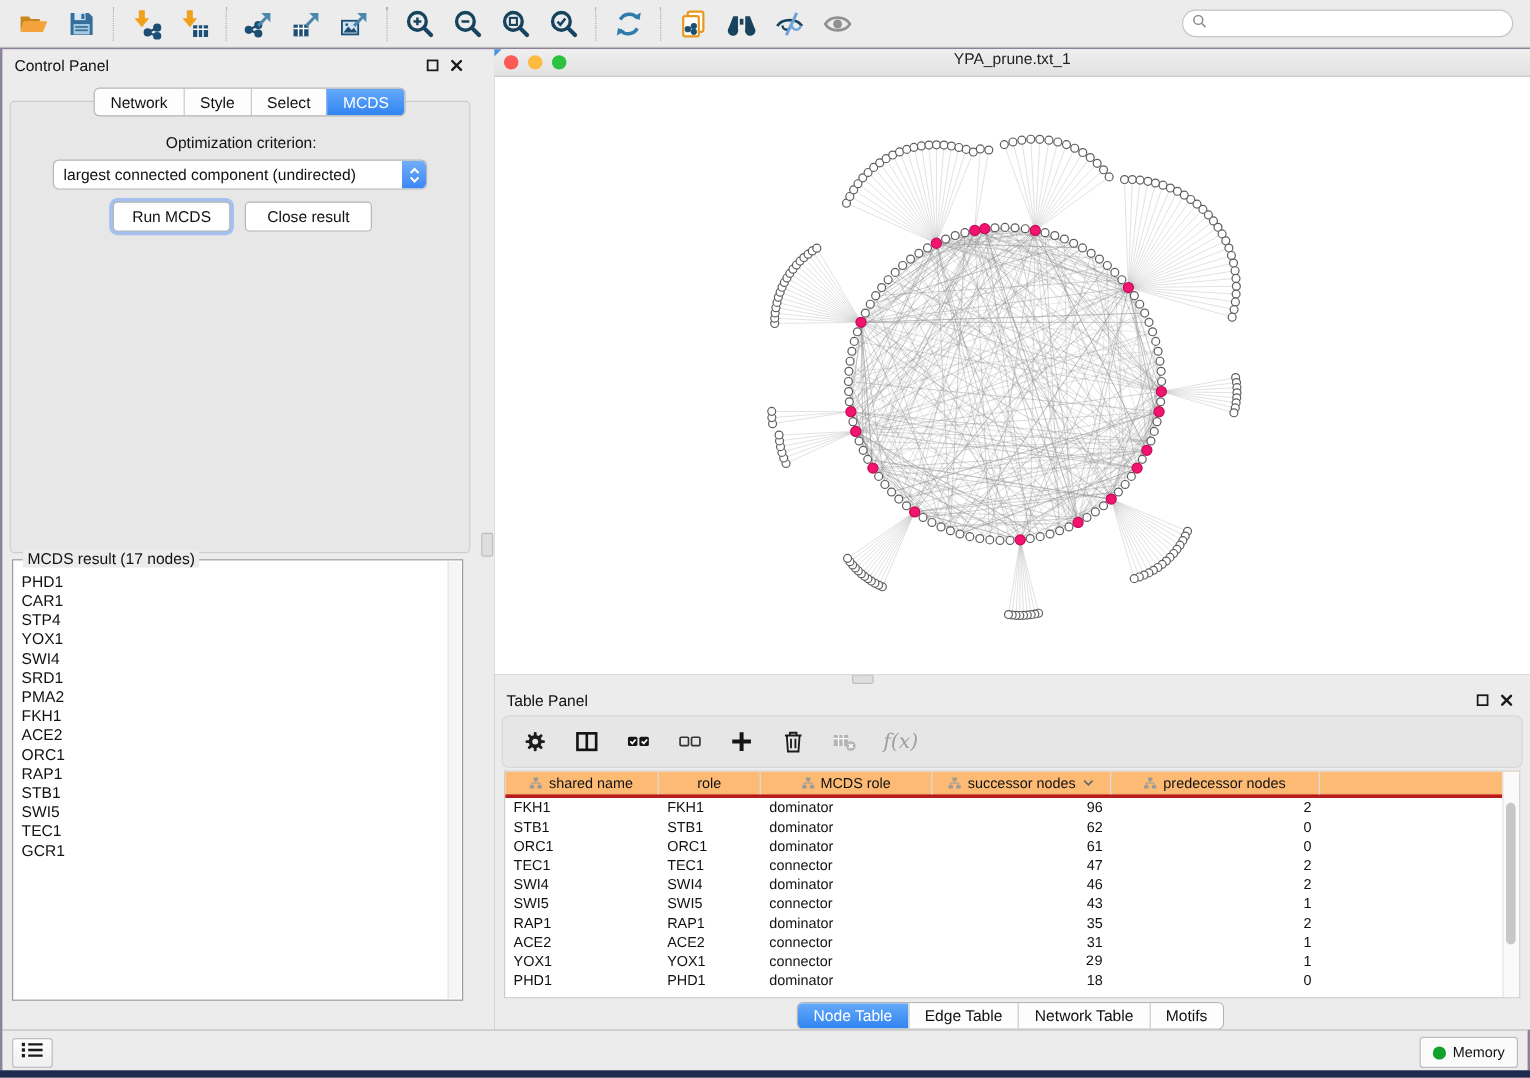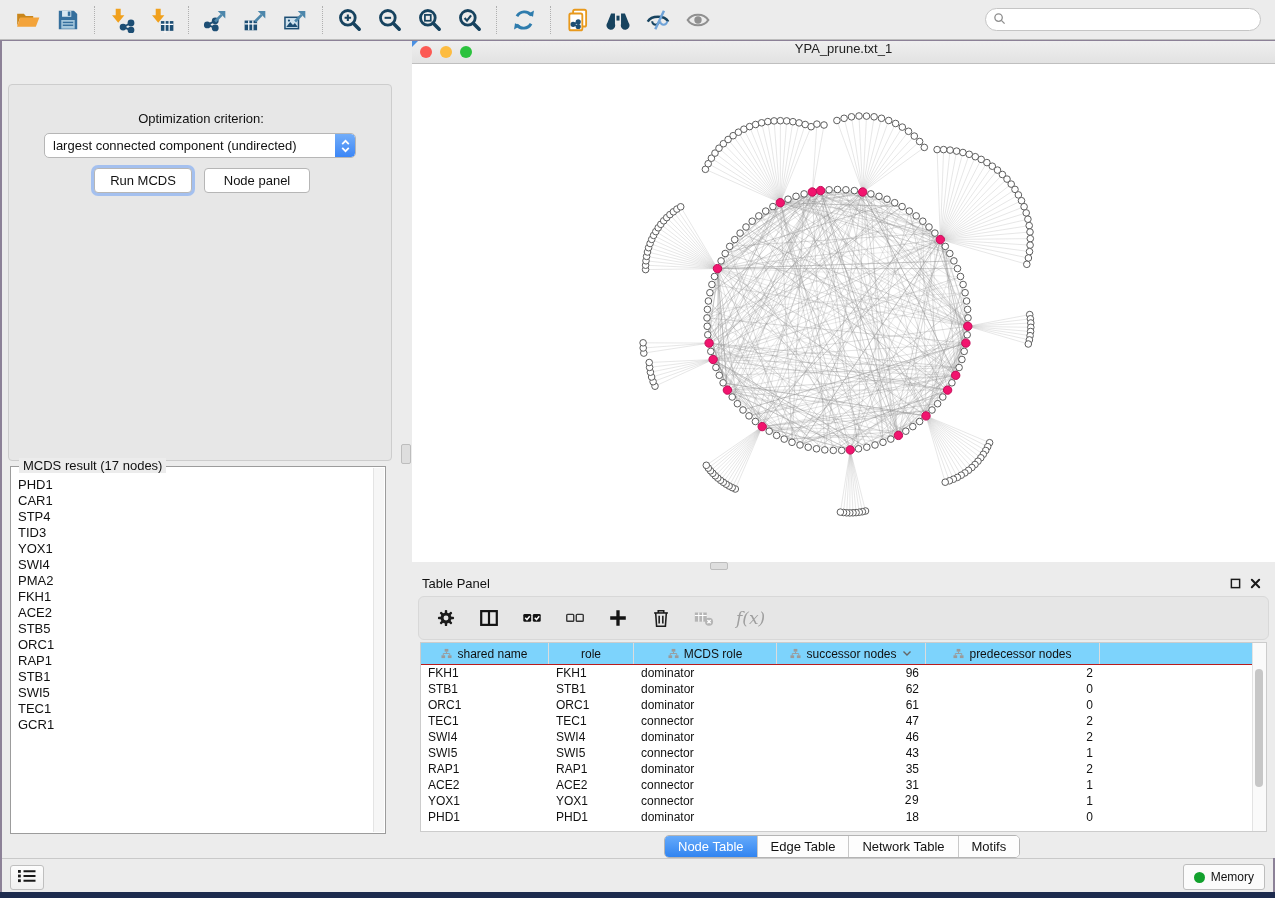--- a/index.html
+++ b/index.html
@@ -64,21 +64,21 @@
 
   
   #table-panel{position:absolute;left:412px;top:570px;width:863px;height:288px;background:#ececec}
   #tp-toolbar{position:absolute;left:6px;top:26px;width:851px;height:44px;background:#e6e6e6;
               border:1px solid #d8d8d8;border-radius:6px;display:flex;align-items:center;
               padding-left:16px;gap:19px;box-sizing:border-box}
   .tpbtn{width:24px;height:24px;display:flex;align-items:center;justify-content:flex-start}
   .fx-label{font-family:"DejaVu Serif","Liberation Serif",serif;font-style:italic;font-size:17px;color:#9f9f9f}
   #tp-table{position:absolute;left:8px;top:72px;width:847px;height:190px;background:#fff;
             border:1px solid #ccc;box-sizing:border-box;overflow:hidden}
-  #tp-header{display:flex;height:22px;background:#7dd3fc;border-bottom:1px solid #b91c1c;box-sizing:border-box}
+  #tp-header{display:flex;height:22px;background:#fdba74;border-bottom:3px solid #b91c1c;box-sizing:border-box}
   .hcell{display:flex;align-items:center;justify-content:center;gap:5px;font-size:12px;
          border-right:1px solid #dcdcdc;box-sizing:border-box;color:#111}
   .trow{display:flex;height:16px;align-items:center}
   .tcell{font-size:12px;box-sizing:border-box;padding:0 7px;white-space:nowrap;overflow:hidden}
   .tcell.num{text-align:right}
   #tp-scroll{position:absolute;right:0;top:0;bottom:0;width:13px;background:#fafafa;border-left:1px solid #e3e3e3}
   #tp-thumb{position:absolute;left:2px;top:26px;width:8px;height:118px;background:#c7c7c7;border-radius:4px}
   #tp-tabs{position:absolute;left:252px;top:265px;display:flex;border:1px solid #b4b4b4;border-radius:5px;
            background:#fdfdfd;height:21px;overflow:hidden}
 
@@ -241,46 +241,65 @@
   <span>
     <svg width="13" height="13" viewBox="0 0 14 14">
         <circle cx="6" cy="6" r="4" fill="none" stroke="#8e8e8e" stroke-width="1.4"></circle>
         <path d="M9 9l3.5 3.5" stroke="#8e8e8e" stroke-width="1.4"></path>
       </svg>
   </span>
   <input id="search-input" value="" style="">
 </div>
 
 <div id="control-panel">
+  <div class="panel-header">
+    <span>Control Panel</span>
+    <span class="spacer"></span>
+    <span class="win-ctl">
+      <svg width="11" height="11" viewBox="0 0 12 12">
+          <rect x="1.5" y="1.5" width="9" height="9" fill="none" stroke="#1a1a1a" stroke-width="1.6"></rect>
+        </svg>
+    </span>
+    <span class="win-ctl">
+      <svg width="11" height="11" viewBox="0 0 12 12">
+          <path d="M2 2l8 8M10 2l-8 8" stroke="#1a1a1a" stroke-width="2.2" stroke-linecap="round"></path>
+        </svg>
+    </span>
+  </div>
   <div id="cp-box"></div>
+  <div id="cp-tabs">
+      <div class="seg">Network</div>
+      <div class="seg">Style</div>
+      <div class="seg">Select</div>
+      <div class="seg active">MCDS</div>
+    </div>
   <div id="opt-label">Optimization criterion:</div>
   <div id="opt-select">
     <span class="val">largest connected component (undirected)</span>
     <span class="stepper">
       <svg width="9" height="14" viewBox="0 0 9 14">
           <path d="M1.2 5.2L4.5 1.8 7.8 5.2" fill="none" stroke="#fff" stroke-width="1.7"></path>
           <path d="M1.2 8.8L4.5 12.2 7.8 8.8" fill="none" stroke="#fff" stroke-width="1.7"></path>
         </svg>
     </span>
   </div>
   <div class="btn" id="run-btn">Run MCDS</div>
-  <div class="btn" id="close-btn">Node panel</div>
+  <div class="btn" id="close-btn">Close result</div>
   <div id="result-box">
     <div id="result-legend">MCDS result (17 nodes)</div>
     <div id="result-list">
         <div>PHD1</div>
         <div>CAR1</div>
         <div>STP4</div>
-        <div>TID3</div>
         <div>YOX1</div>
         <div>SWI4</div>
+        <div>SRD1</div>
         <div>PMA2</div>
         <div>FKH1</div>
         <div>ACE2</div>
-        <div>STB5</div>
         <div>ORC1</div>
         <div>RAP1</div>
         <div>STB1</div>
         <div>SWI5</div>
         <div>TEC1</div>
         <div>GCR1</div>
       </div>
     <div id="result-scroll"></div>
   </div>
 </div>

